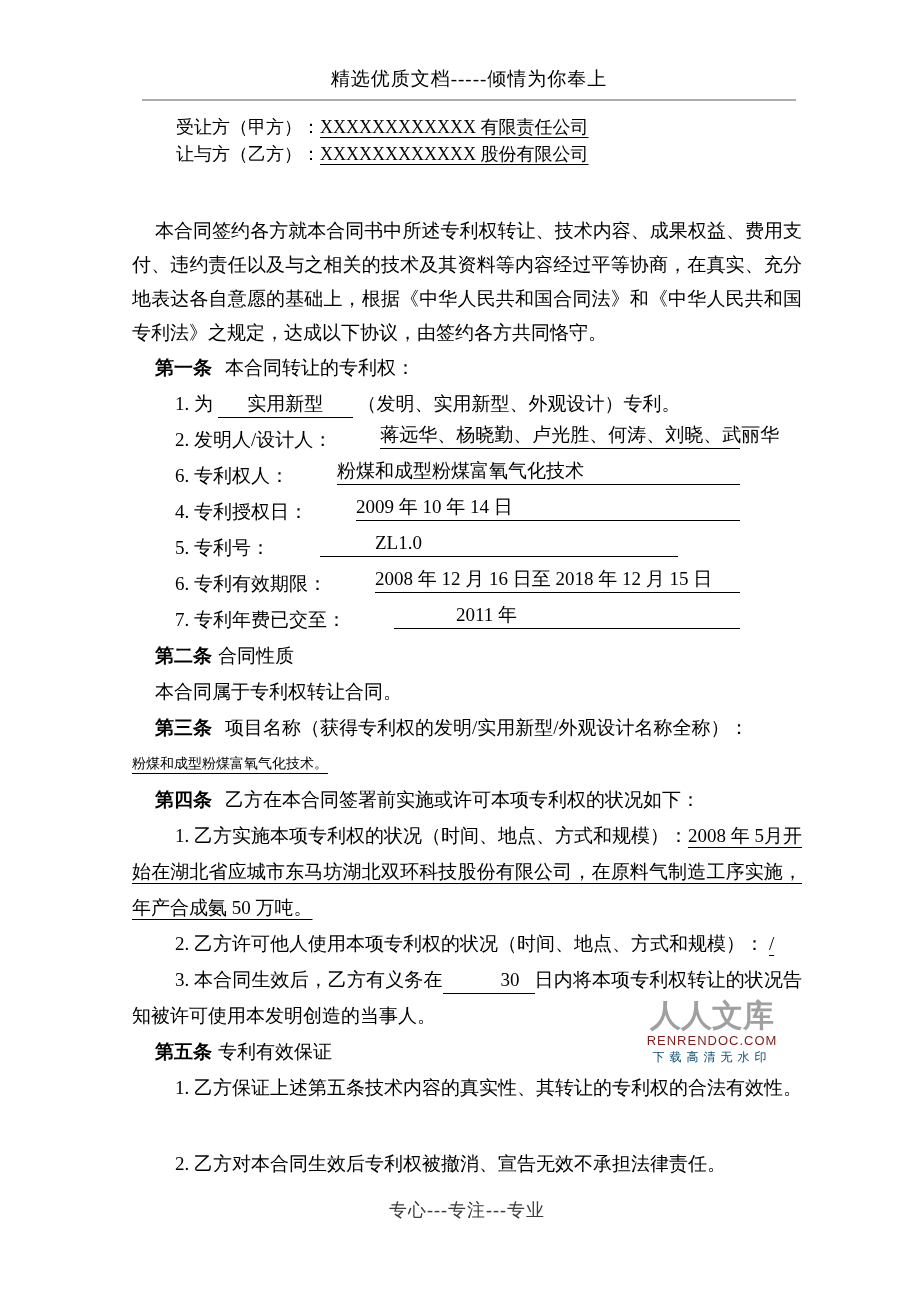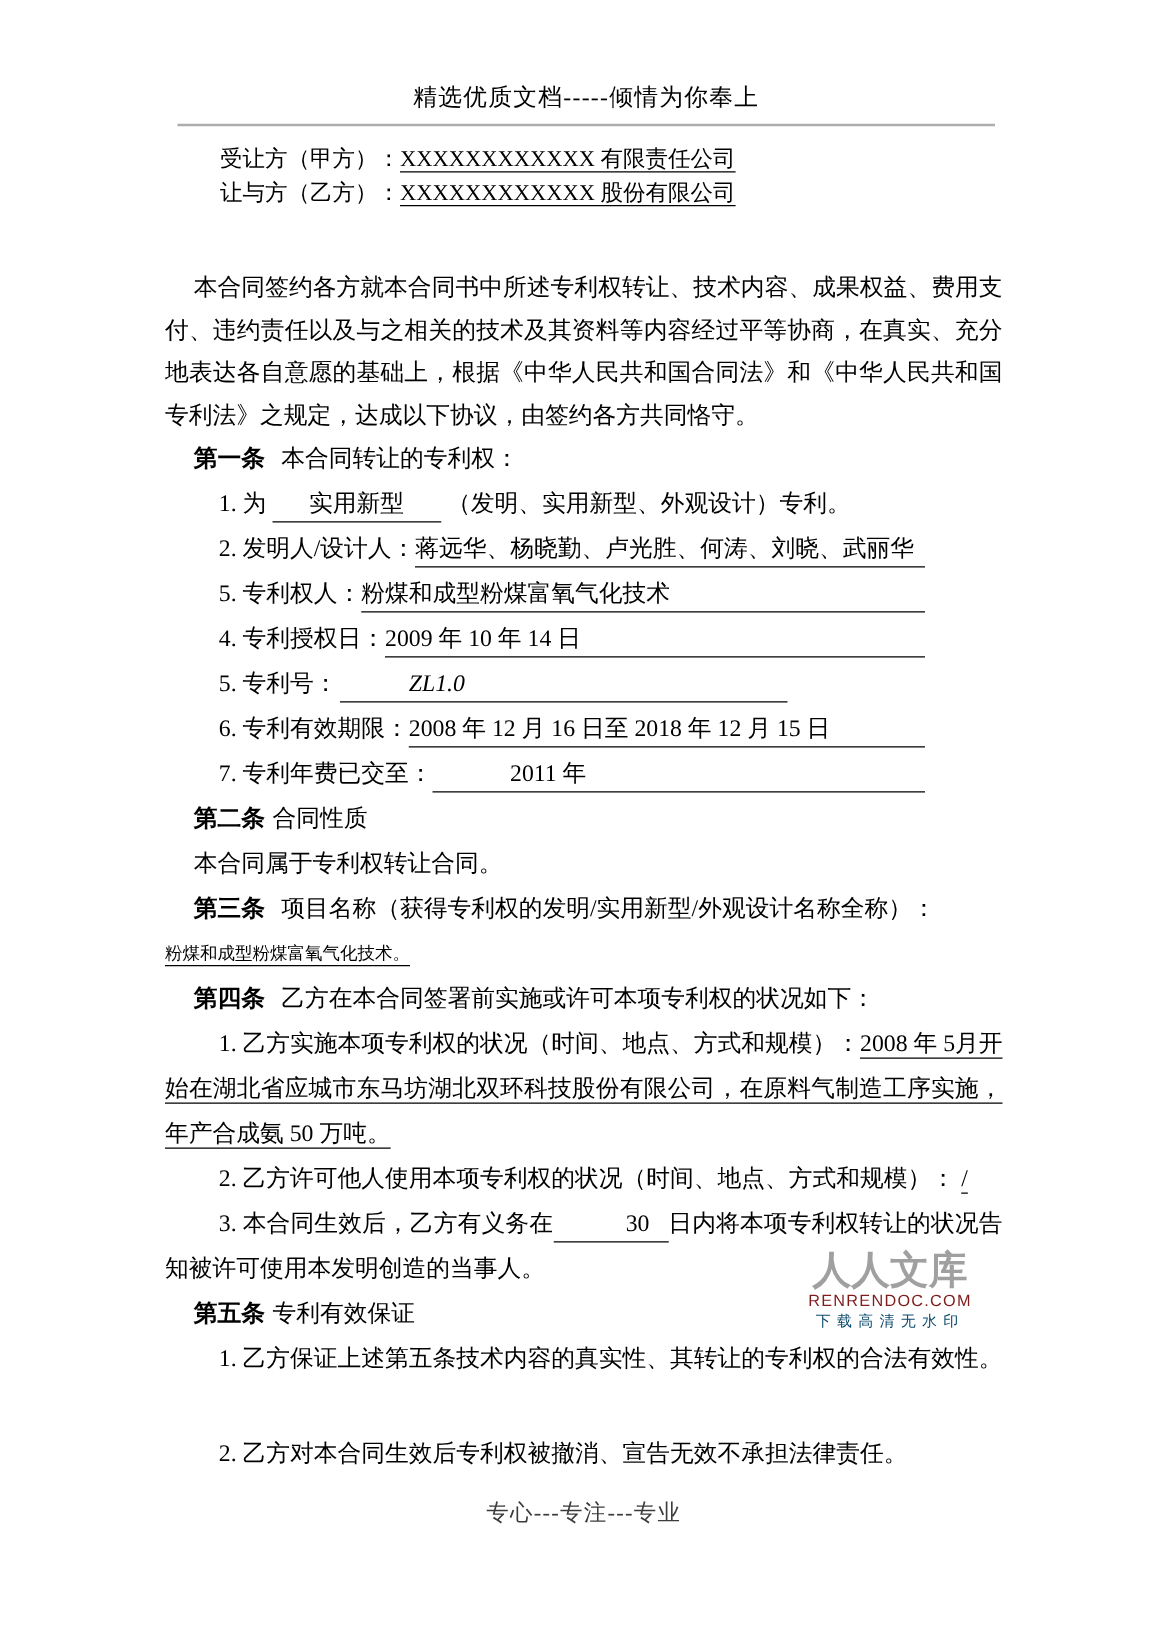--- a/index.html
+++ b/index.html
@@ -14,21 +14,21 @@
   
   .doc-header { border-bottom:2px solid #adadad; padding-bottom:7px; margin:0 6px 0 10px; }
   .doc-header .t { display:block; text-align:center; font-size:19px; line-height:26px; letter-spacing:1px; }
 
   
   .parties { margin:13px 0 0 44px; }
   .party { font-size:18px; line-height:27px; white-space:nowrap; }
 
   
   .u { text-decoration:underline; text-decoration-thickness:1px; text-underline-offset:4px; }
-  .row { display:flex; align-items:center; white-space:nowrap; }
+  .row { display:flex; align-items:flex-start; white-space:nowrap;gap:48px; }
   .lbl { flex:0 0 auto; }
   .fillu { flex:1 1 auto; margin-right:62px; border-bottom:1px solid #000; line-height:26px; min-width:0; }
   .fixu { display:inline-block; border-bottom:1px solid #000; line-height:26px; text-align:center; vertical-align:baseline; }
 
   
   .preamble { margin-top:46px; font-size:19px; line-height:34px; text-align:justify; text-indent:23px; }
   .bodyline { font-size:14px; line-height:36px; }
   .art { font-size:19px; line-height:36px; text-indent:23px; white-space:nowrap; }
   .artnum { font-weight:bold; margin-right:13px; }
   .item { padding-left:43px; font-size:19px; line-height:36px; }
@@ -73,32 +73,32 @@
   <p class="art"><span class="artnum">第一条</span><span>本合同转让的专利权：</span></p>
 
   <p class="item nowrap"><span>1. 为</span> <span class="fixu" style="width:135px">实用新型</span> <span>（发明、实用新型、外观设计）专利。</span></p>
 
   <p class="item row">
       <span class="lbl">2. 发明人/设计人：</span>
       <span class="fillu">蒋远华、杨晓勤、卢光胜、何涛、刘晓、武丽华</span>
     </p>
 
   <p class="item row">
-      <span class="lbl">5. 专利权人：</span>
+      <span class="lbl">6. 专利权人：</span>
       <span class="fillu">粉煤和成型粉煤富氧气化技术</span>
     </p>
 
   <p class="item row">
       <span class="lbl">4. 专利授权日：</span>
       <span class="fillu">2009 年 10 年 14 日</span>
     </p>
 
   <p class="item row">
       <span class="lbl">5. 专利号：</span>
-      <span class="fixu" style="width:358px;text-align:left;padding-left:55px;margin-left:2px;font-style:italic;">ZL1.0</span>
+      <span class="fixu" style="width:358px;text-align:left;padding-left:55px;margin-left:2px;">ZL1.0</span>
     </p>
 
   <p class="item row">
       <span class="lbl">6. 专利有效期限：</span>
       <span class="fillu">2008 年 12 月 16 日至 2018 年 12 月 15 日</span>
     </p>
 
   <p class="item row">
       <span class="lbl">7. 专利年费已交至：</span>
       <span class="fillu" style="padding-left:62px">2011 年</span>

